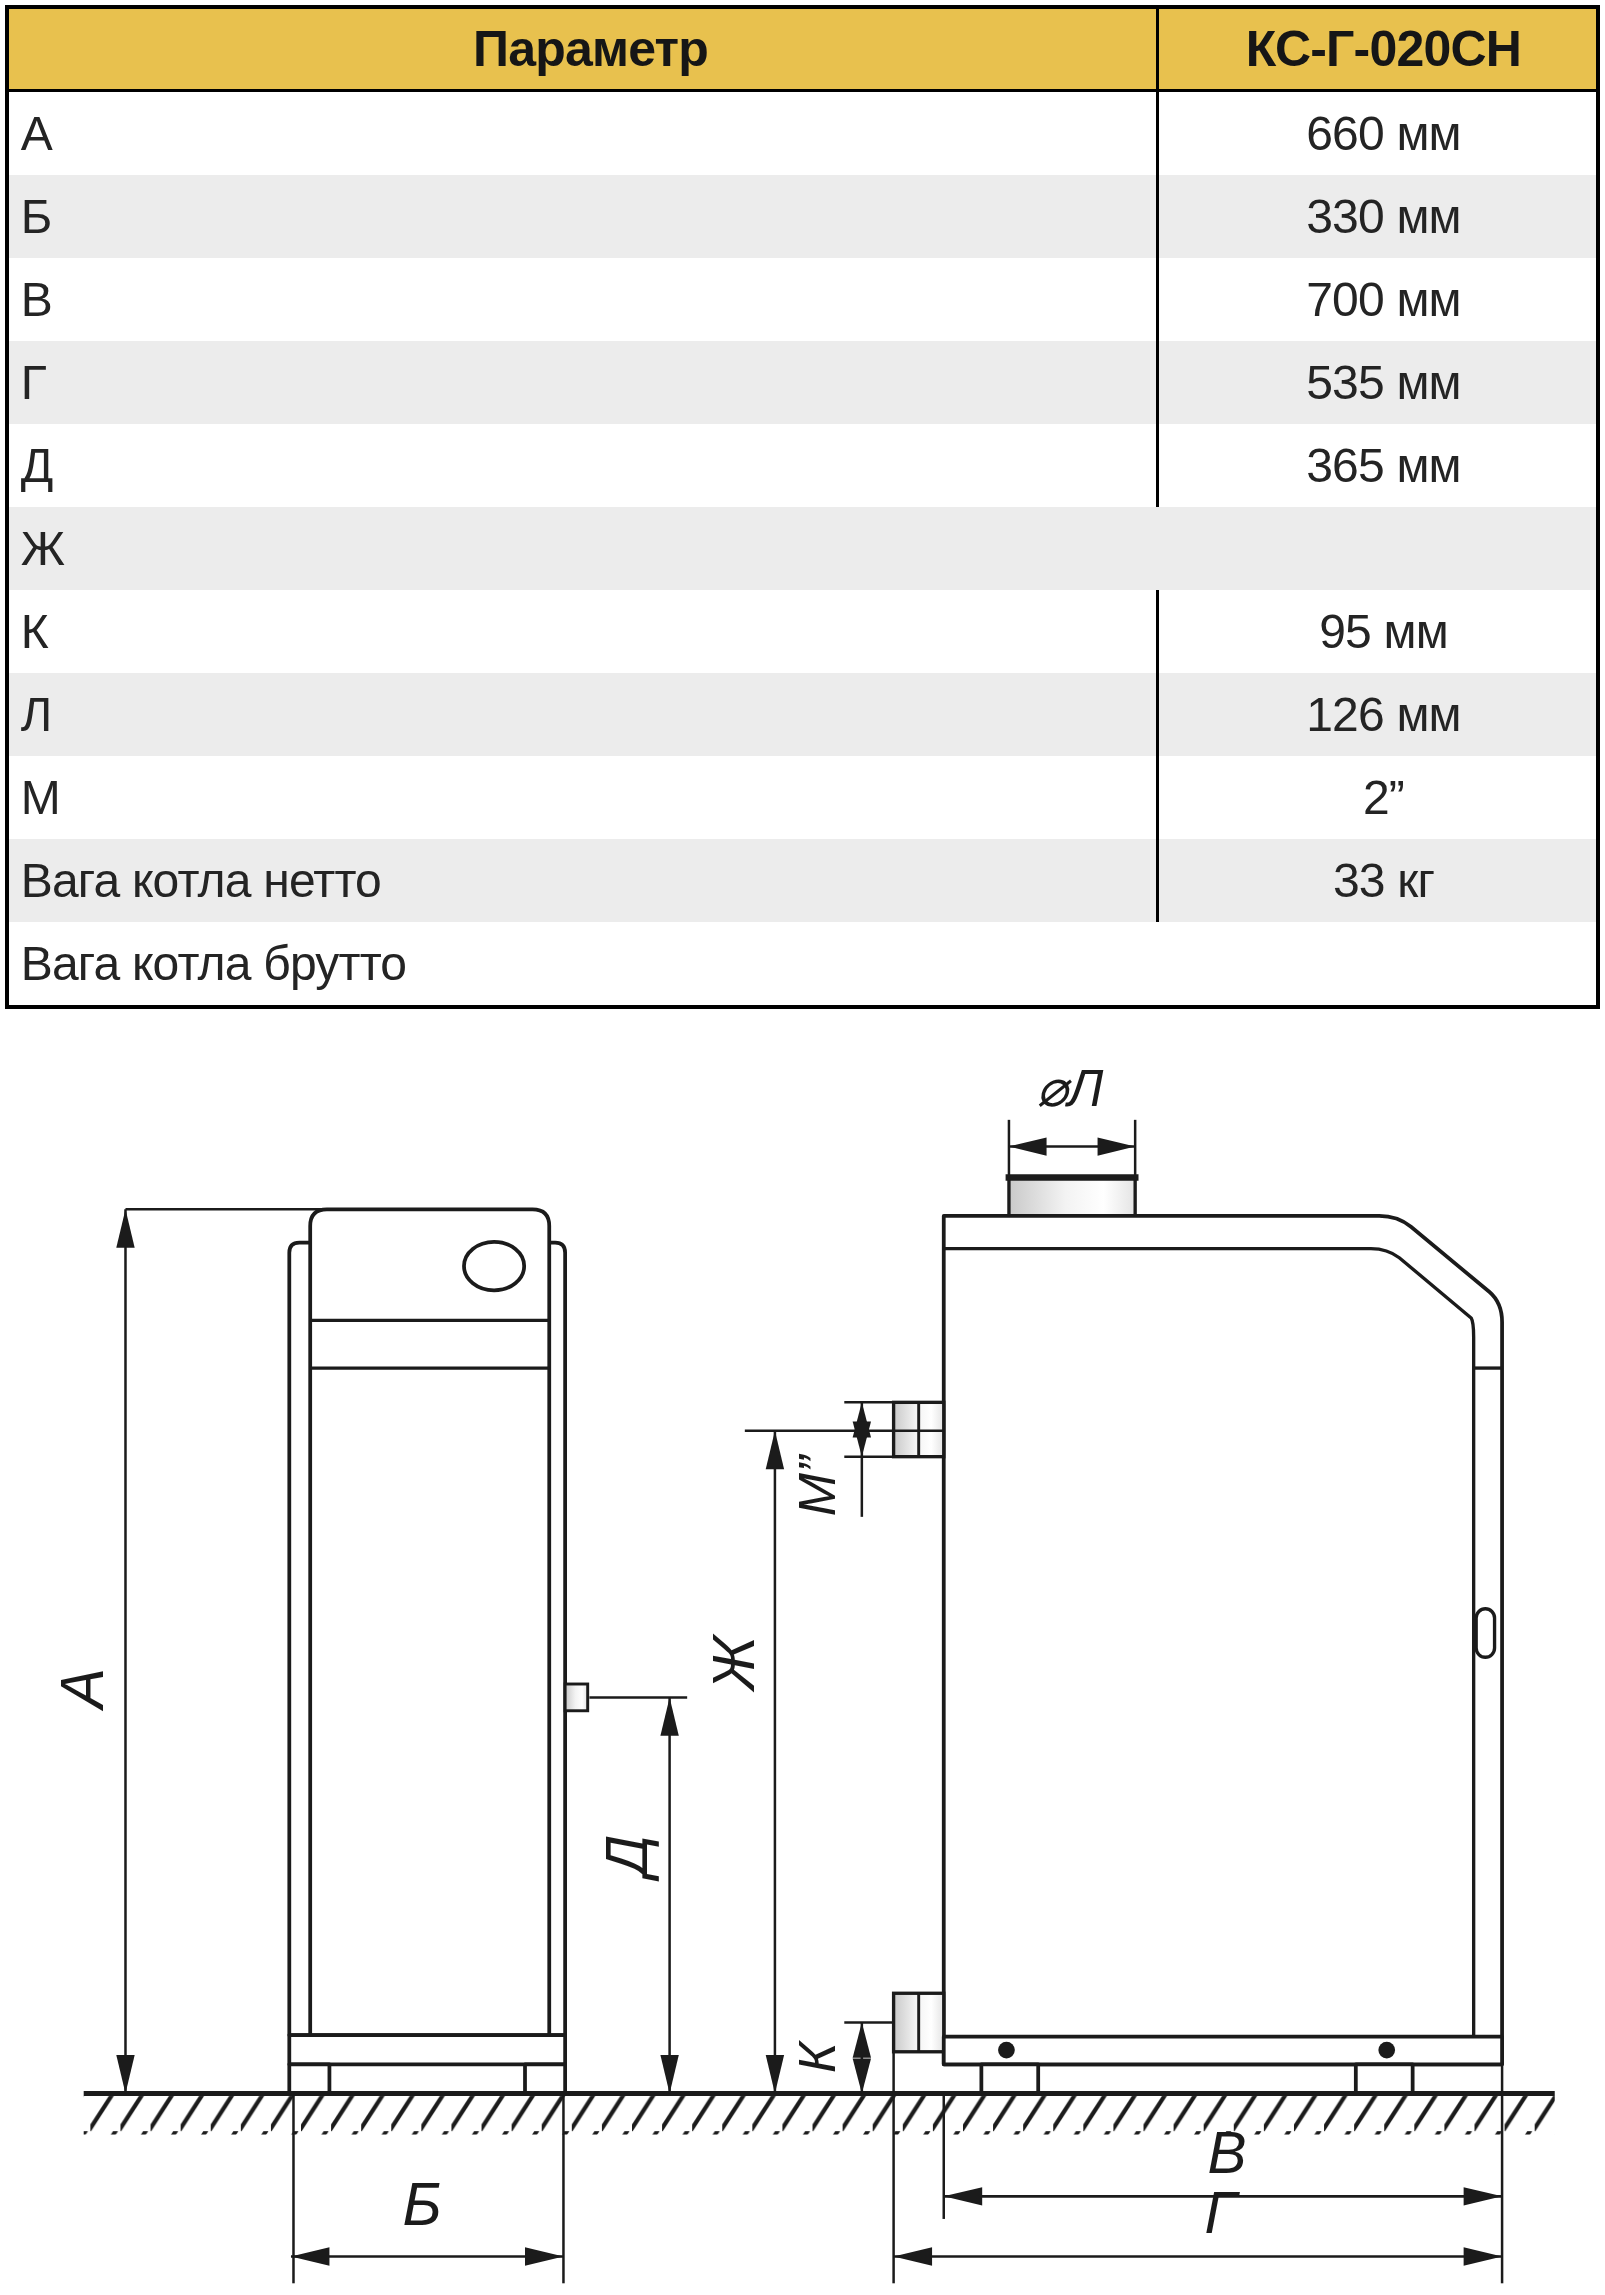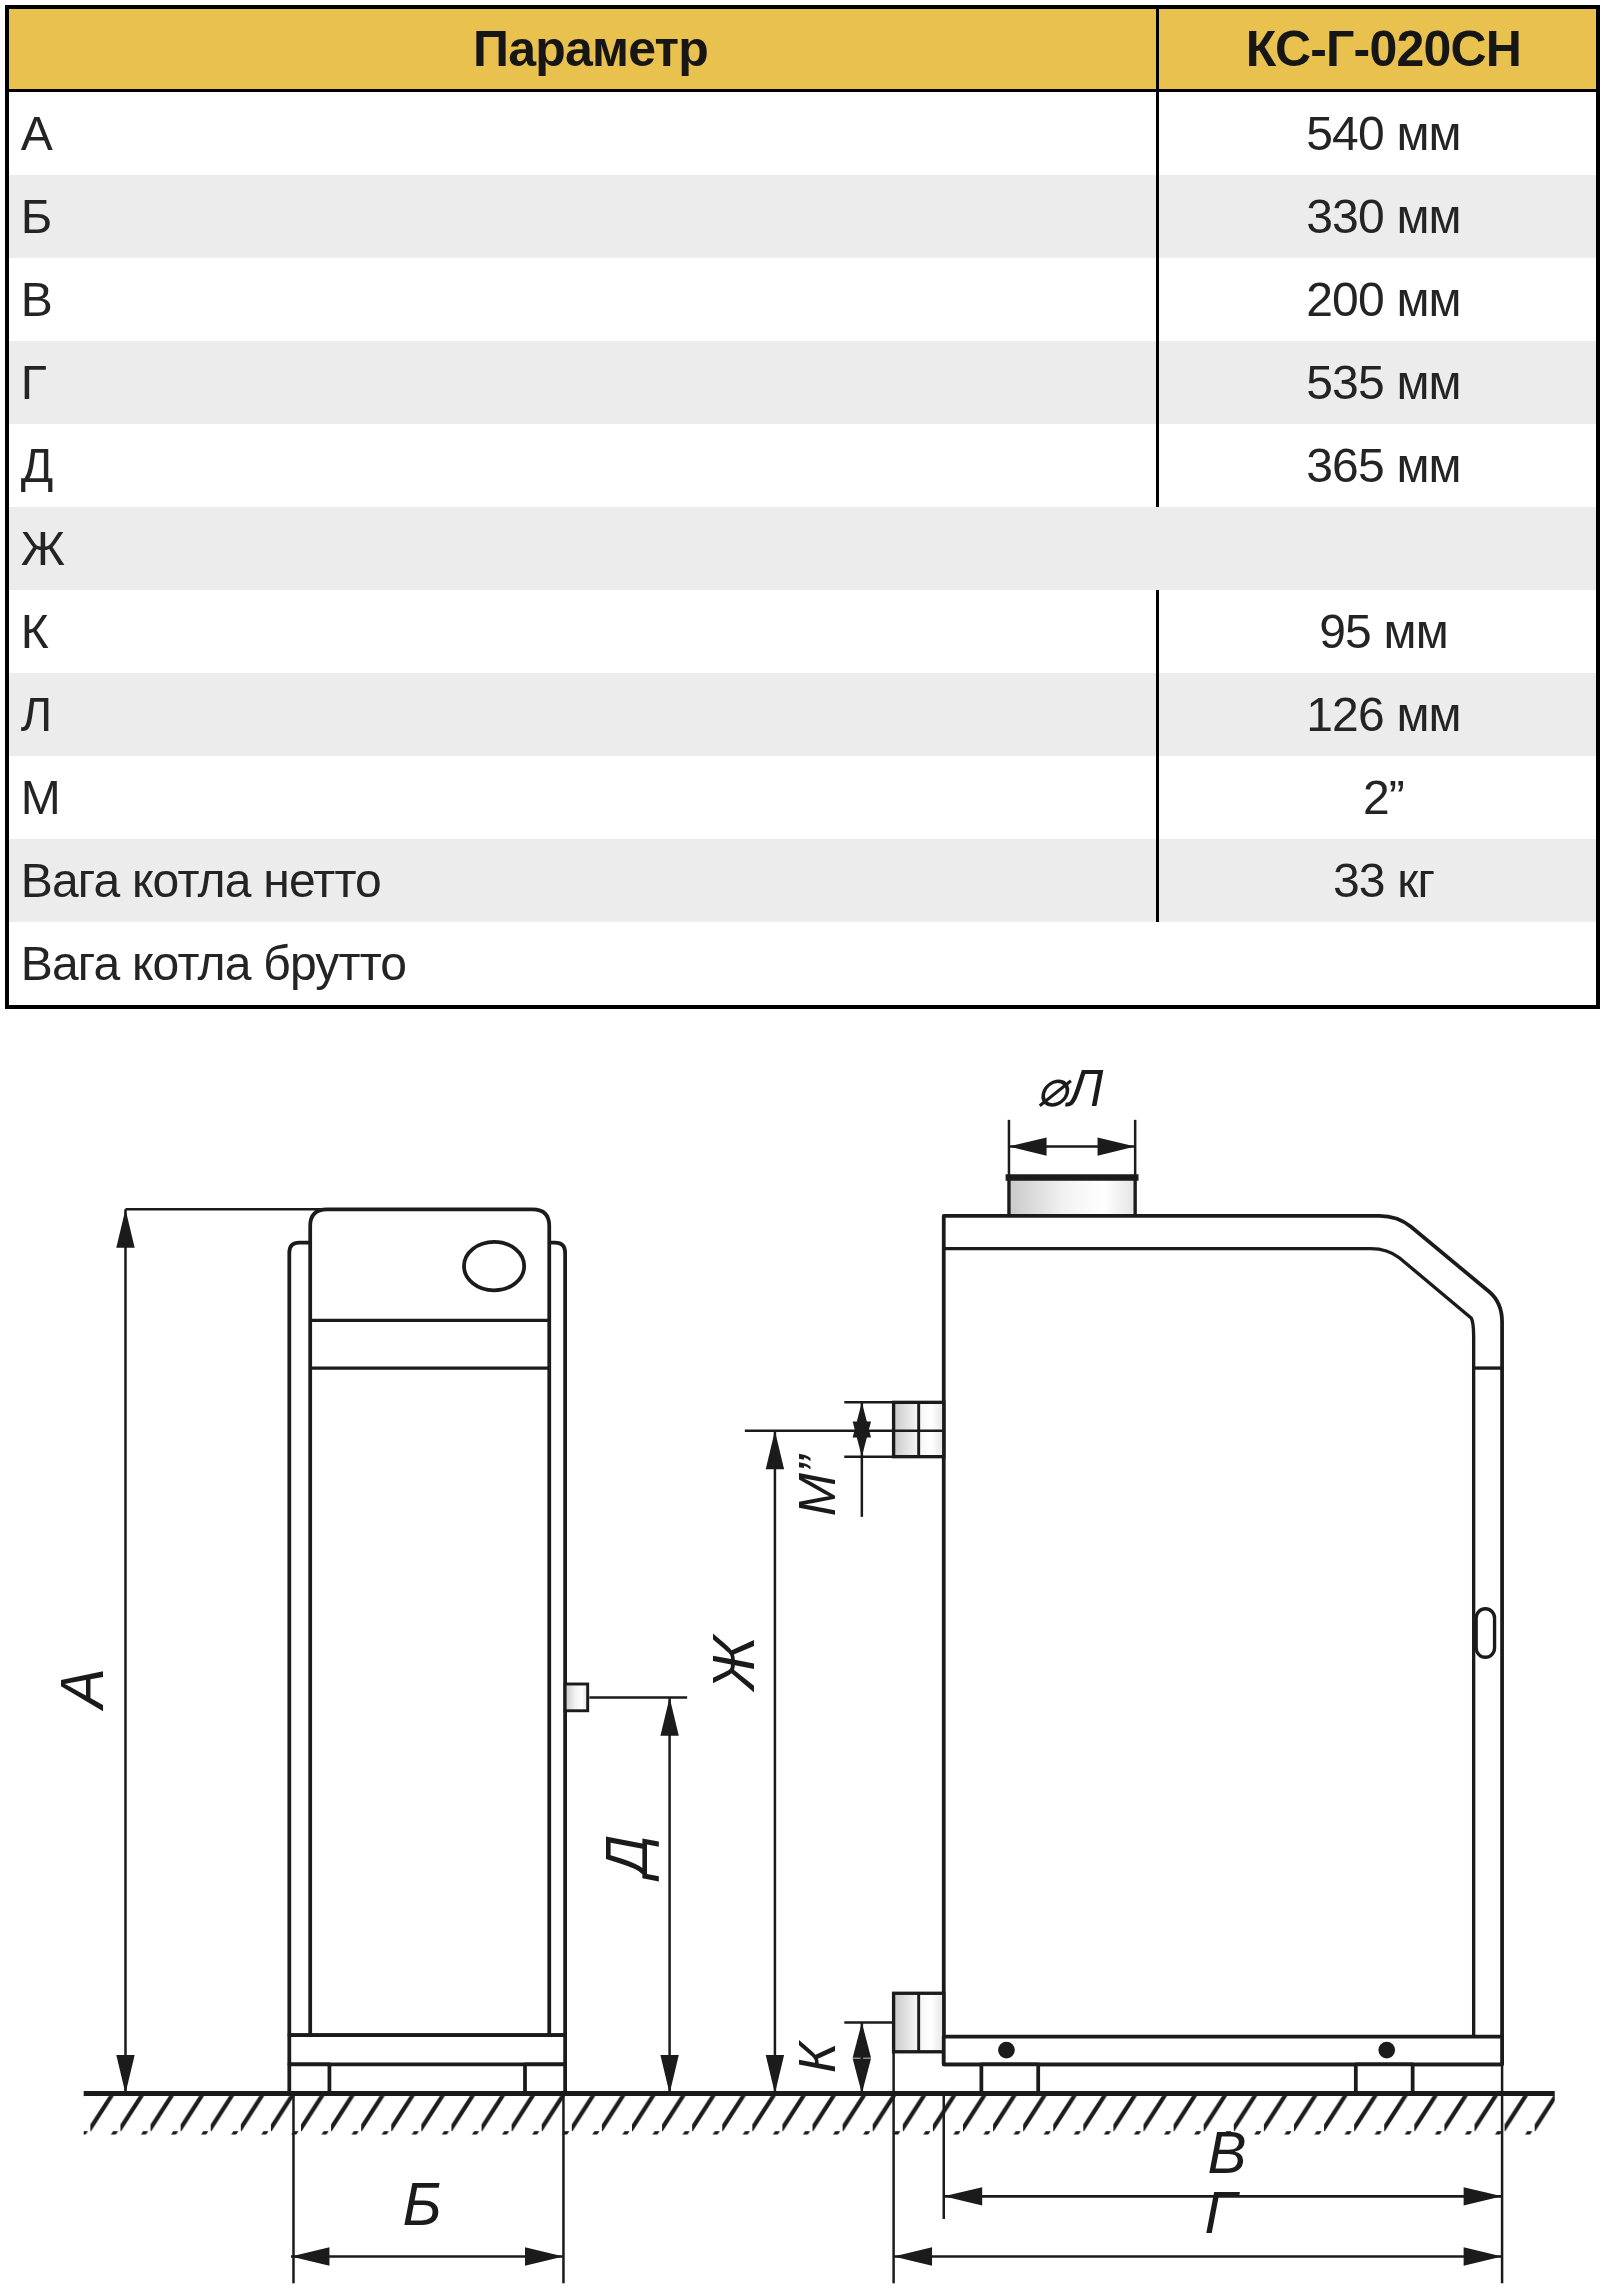--- a/index.html
+++ b/index.html
@@ -51,31 +51,31 @@
 
   <div class="spec-table">
     <div class="thead">
       <div class="cell param">Параметр</div>
       <div class="cell value">КС-Г-020СН</div>
     </div>
     <div class="tbody">
 
         <div class="trow">
           <div class="cell param">А</div>
-          <div class="cell value">540 мм</div>
+          <div class="cell value">660 мм</div>
         </div>
 
         <div class="trow alt">
           <div class="cell param">Б</div>
           <div class="cell value">330 мм</div>
         </div>
 
         <div class="trow">
           <div class="cell param">В</div>
-          <div class="cell value">200 мм</div>
+          <div class="cell value">700 мм</div>
         </div>
 
         <div class="trow alt">
           <div class="cell param">Г</div>
           <div class="cell value">535 мм</div>
         </div>
 
         <div class="trow">
           <div class="cell param">Д</div>
           <div class="cell value">365 мм</div>

